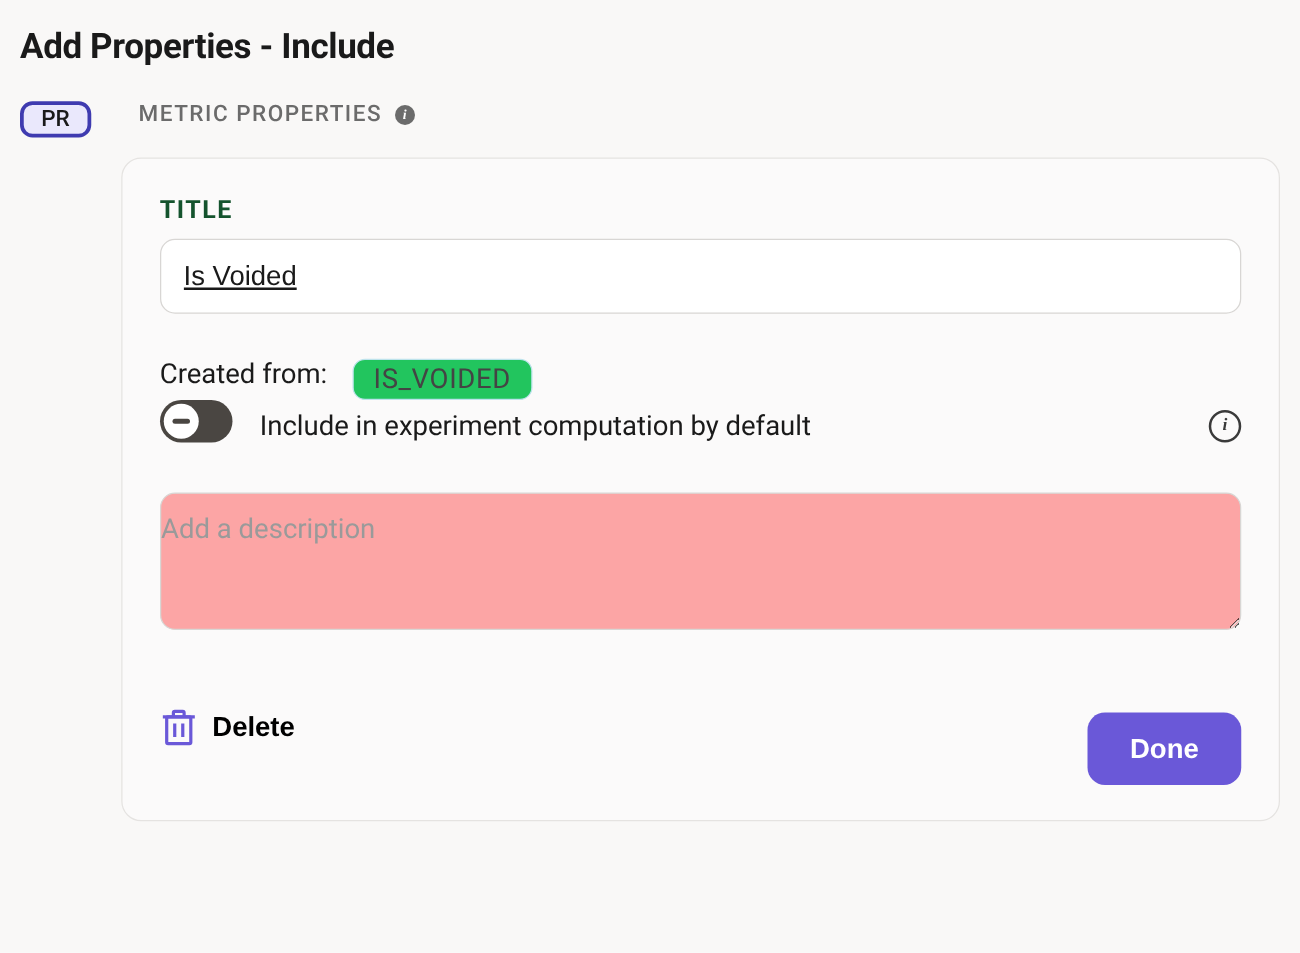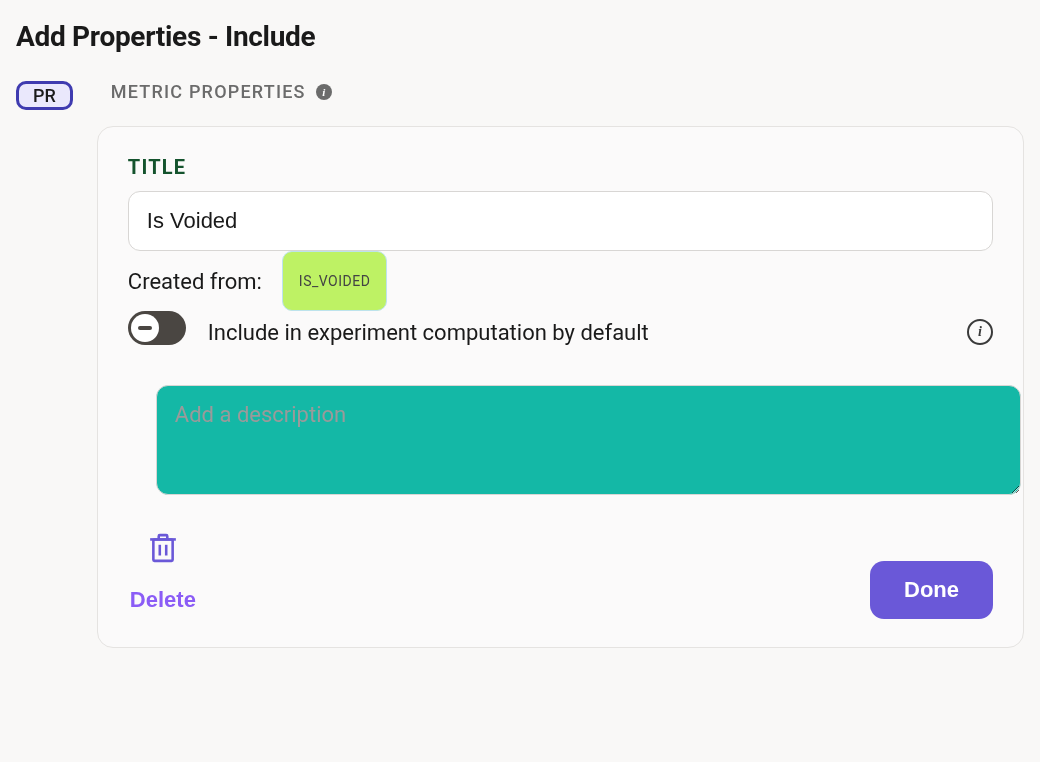--- a/index.html
+++ b/index.html
@@ -83,37 +83,38 @@
     .text-input {
       width: 100%;
       padding: 16px 18px;
       font-size: 22px;
       font-weight: 400;
       color: #1a1a1a;
       background: #ffffff;
       border: 1px solid #d8d6d4;
       border-radius: 12px;
       outline: none;
+      text-decoration: underline;
     }
     .created-from-row {
       display: flex;
-      align-items: center;
       gap: 20px;
+      margin-top: 36px;
     }
     .created-from-label {
       font-size: 22px;
       font-weight: 400;
       color: #1a1a1a;
     }
     .source-chip {
-      background: #bef264;
+      background: #22c55e;
       border: 1px solid #bde3ec;
       border-radius: 10px;
-      padding: 21px 16px;
-      font-size: 14px;
+      padding: 3px 16px;
+      font-size: 22px;
       font-weight: 400;
       color: #444;
       letter-spacing: 0.5px;
     }
     .toggle-row {
       display: flex;
       align-items: flex-end;
       gap: 22px;
       margin-bottom: 40px;
     }
@@ -160,52 +161,50 @@
       justify-content: center;
       font-size: 14px;
       font-weight: 700;
       font-style: italic;
       font-family: Georgia, serif;
       color: #3a3a3a;
     }
     .textarea-input {
       width: 100%;
       min-height: 110px;
-      padding: 16px 18px;
+      padding: 16px 0;
       font-size: 22px;
       font-family: inherit;
       color: #1a1a1a;
-      background: #14b8a6;
+      background: #fca5a5;
       border: 1px solid #d8d6d4;
       border-radius: 12px;
       outline: none;
       resize: both;
-      margin-left: 28px;
     }
     .textarea-input::placeholder {
       color: #9a9a9a;
     }
     .card-footer {
       display: flex;
       align-items: center;
       justify-content: space-between;
       margin-top: 28px;
     }
     .delete-button {
       display: flex;
       align-items: center;
-      gap: 24px;
+      gap: 14px;
       background: none;
       border: none;
       cursor: pointer;
-      color: #8b5cf6;
+      color: #000000;
       font-size: 22px;
       font-weight: 700;
       padding: 4px 2px;
-      flex-direction: column;
     }
     .trash-icon {
       width: 26px;
       height: 30px;
     }
     .done-button {
       background: #6a58d8;
       color: #ffffff;
       border: none;
       border-radius: 14px;

